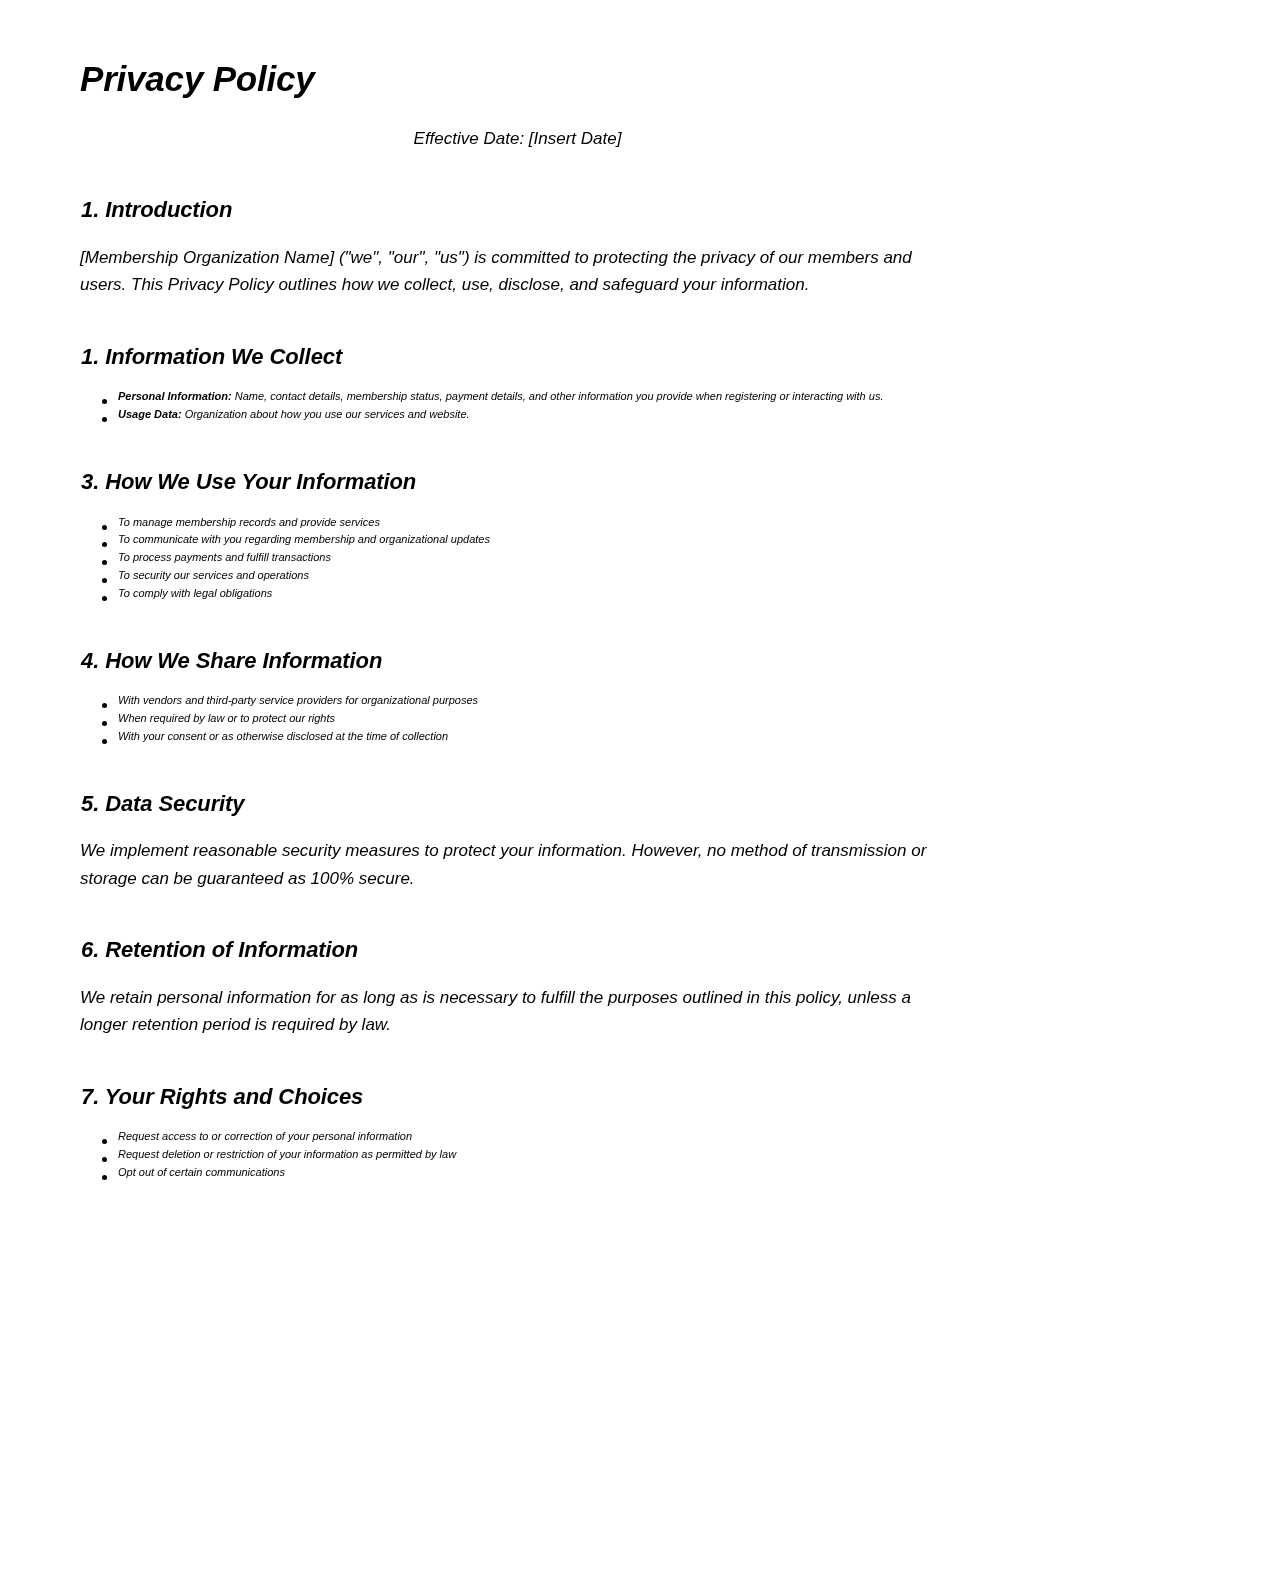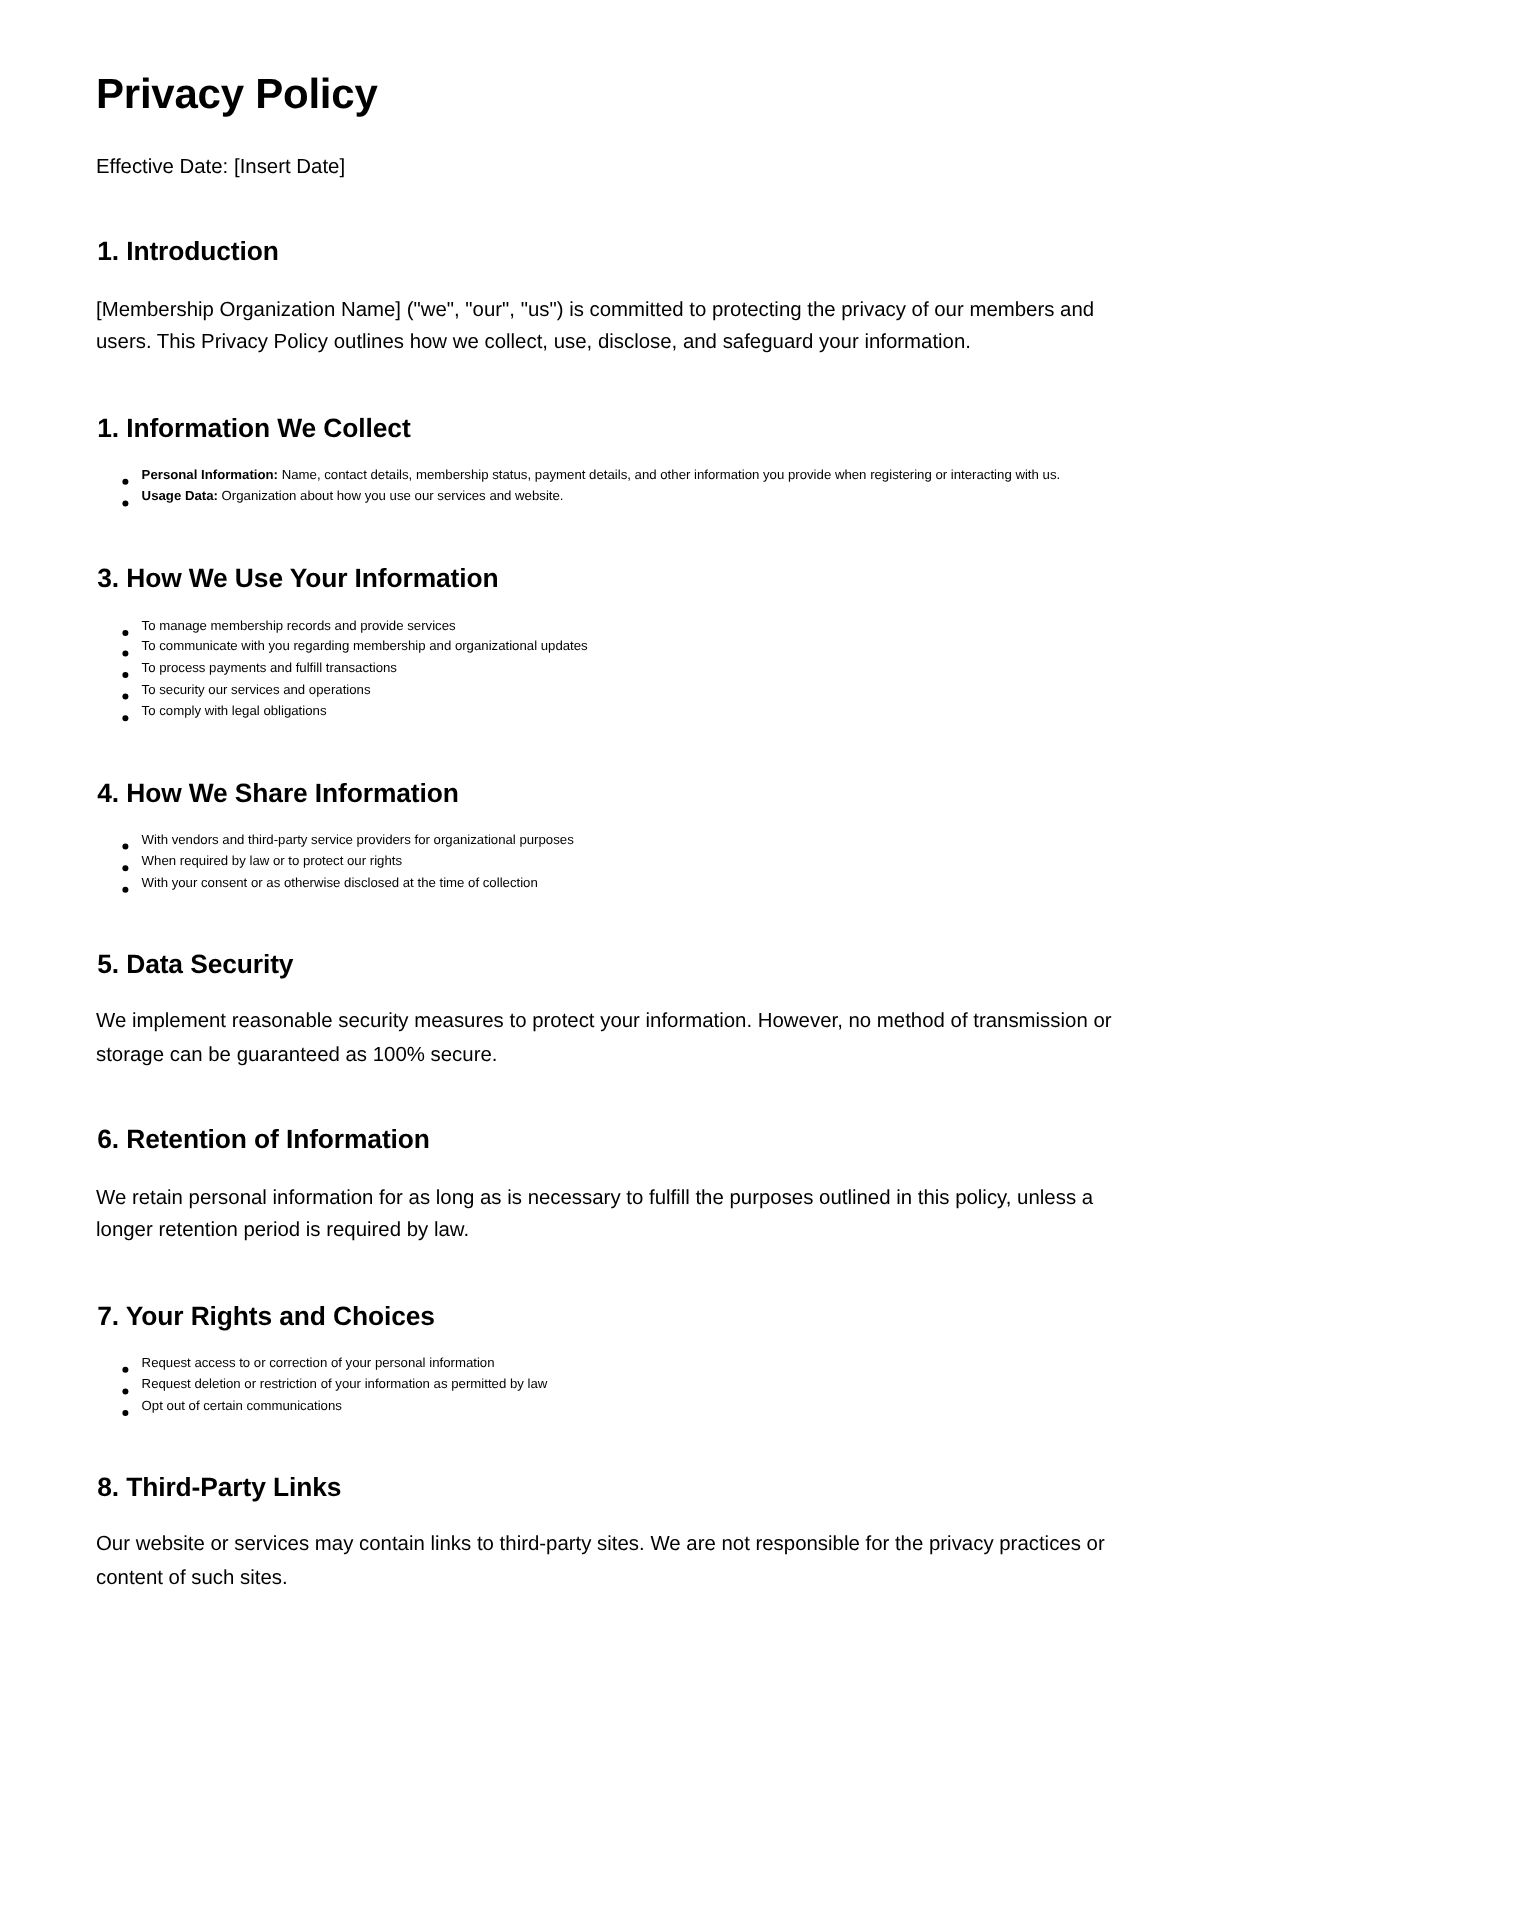--- a/index.html
+++ b/index.html
@@ -14,34 +14,36 @@
     color: #000000;
     -webkit-font-smoothing: antialiased;
   }
   .page {
     width: 1063px;
     height: 1588px;
     box-sizing: border-box;
     padding: 48px 108px 0 80px;
     background: #ffffff;
     position: relative;
+    font-style: italic;
   }
   .doc-title {
     font-size: 35px;
     font-weight: bold;
     line-height: 1.2;
     margin: 0 0 0 0;
     padding-top: 10px;
     letter-spacing: -0.2px;
   }
   .effective-date {
     font-size: 17px;
     font-weight: normal;
     line-height: 1.55;
     margin: 26px 0 0 0;
+    text-align: center;
   }
   .section {
     margin-top: 0;
   }
   h2.section-heading {
     font-size: 22px;
     font-weight: bold;
     line-height: 1.25;
     margin: 44px 0 0 1px;
     letter-spacing: -0.1px;
@@ -128,19 +130,15 @@
         <p class="section-para">We retain personal information for as long as is necessary to fulfill the purposes outlined in this policy, unless a longer retention period is required by law.</p>
       </div>
       <div class="section">
         <h2 class="section-heading">7. Your Rights and Choices</h2>
         <ul class="section-list">
           <li><span>Request access to or correction of your personal information</span></li>
           <li><span>Request deletion or restriction of your information as permitted by law</span></li>
           <li><span>Opt out of certain communications</span></li>
         </ul>
       </div>
-      <div class="section">
-        <h2 class="section-heading">8. Third-Party Links</h2>
-        <p class="section-para">Our website or services may contain links to third-party sites. We are not responsible for the privacy practices or content of such sites.</p>
-      </div>
     </div>
   <div class="spacer-bottom"></div>
 </div>
 
 </body></html>

